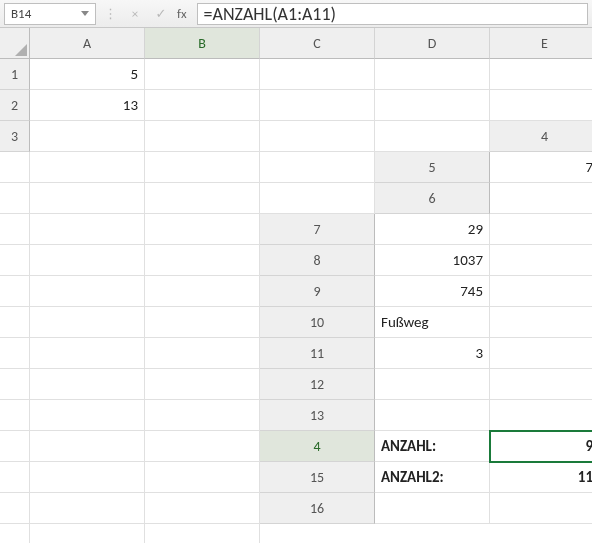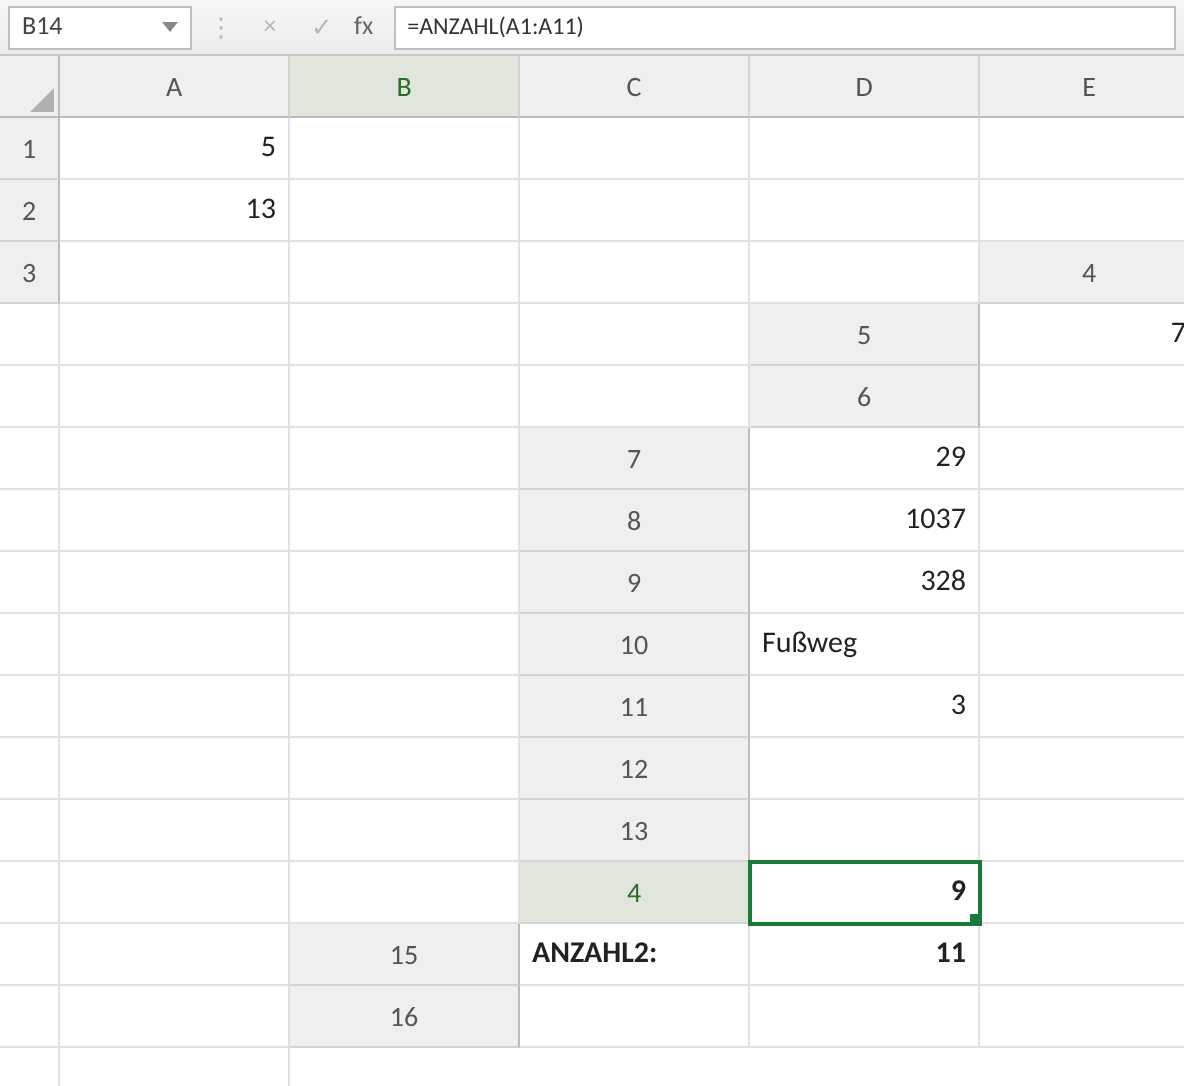--- a/index.html
+++ b/index.html
@@ -55,21 +55,21 @@
     .fx {
       font-size: 13px;
       color: #666;
       padding-right: 4px;
     }
     .formula-input {
       flex: 1;
       border: 1px solid #bfbfbf;
       background: #fff;
       height: 22px;
-      font-size: 12px;
+      font-size: 18px;
       padding: 0 6px;
       color: #333;
       display: flex;
       align-items: center;
       overflow: hidden;
     }
 
     .sheet-area {
       position: relative;
       height: calc(543px - 28px);
@@ -210,21 +210,21 @@
       <div class="cell"></div>
       <div class="cell"></div>
       <div class="cell"></div>
       <div class="rowhdr">8</div>
       <div class="cell r">1037</div>
       <div class="cell"></div>
       <div class="cell"></div>
       <div class="cell"></div>
       <div class="cell"></div>
       <div class="rowhdr">9</div>
-      <div class="cell r">328</div>
+      <div class="cell r">745</div>
       <div class="cell"></div>
       <div class="cell"></div>
       <div class="cell"></div>
       <div class="cell"></div>
       <div class="rowhdr">10</div>
       <div class="cell">Fußweg</div>
       <div class="cell"></div>
       <div class="cell"></div>
       <div class="cell"></div>
       <div class="cell"></div>
@@ -240,20 +240,21 @@
       <div class="cell"></div>
       <div class="cell"></div>
       <div class="cell"></div>
       <div class="rowhdr">13</div>
       <div class="cell"></div>
       <div class="cell"></div>
       <div class="cell"></div>
       <div class="cell"></div>
       <div class="cell"></div>
       <div class="rowhdr active">4</div>
+      <div class="cell b">ANZAHL:</div>
       <div class="cell r b selected">9</div>
       <div class="cell"></div>
       <div class="cell"></div>
       <div class="cell"></div>
       <div class="rowhdr">15</div>
       <div class="cell b">ANZAHL2:</div>
       <div class="cell r b">11</div>
       <div class="cell"></div>
       <div class="cell"></div>
       <div class="cell"></div>

